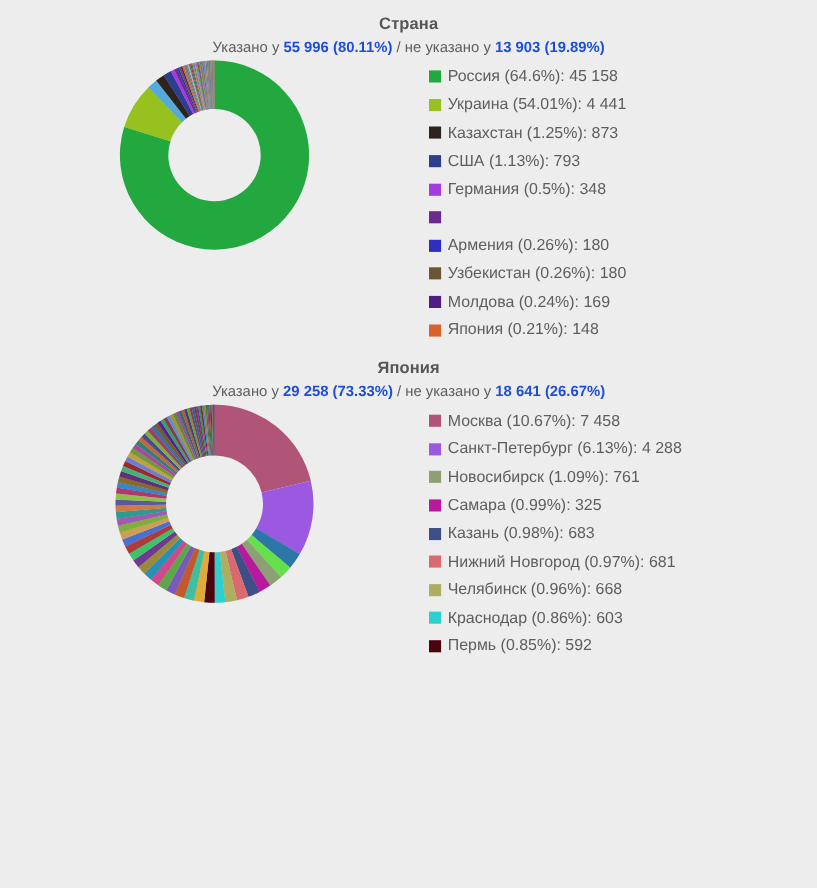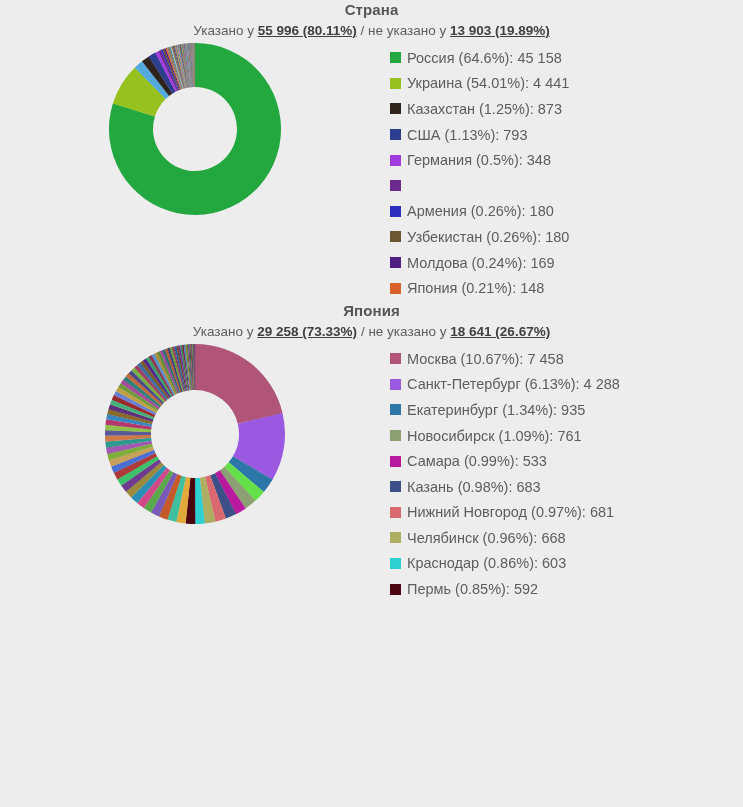--- a/index.html
+++ b/index.html
@@ -14,40 +14,39 @@
     font-family: "Liberation Sans", "DejaVu Sans", sans-serif;
     color: #58595b;
     overflow: hidden;
   }
   .section {
     width: 743px;
     position: relative;
   }
   .sec-header {
     text-align: center;
-    padding-top: 0;
+    padding-top: 12px;
   }
   .sec-title {
     font-size: 15px;
     font-weight: bold;
     color: #555658;
     letter-spacing: .1px;
     line-height: 20px;
   }
   .sec-sub {
     font-size: 13.5px;
     color: #5d5e60;
     line-height: 20px;
     margin-top: 1px;
     white-space: nowrap;
   }
   .sec-sub b {
     font-weight: bold;
-    color: #404040;
-    text-decoration: underline;
+    color: #1d4ed8;
   }
   .sec-body {
     display: flex;
     flex-direction: row;
     align-items: flex-start;
   }
   .chart-wrap {
     width: 390px;
     display: flex;
     justify-content: center;
@@ -415,30 +414,26 @@
       <div class="legend">
           <div class="legend-row">
             <span class="swatch" style="background: rgb(176, 85, 120);"></span>
             <span class="legend-label">Москва (10.67%): 7 458</span>
           </div>
           <div class="legend-row">
             <span class="swatch" style="background: rgb(155, 88, 224);"></span>
             <span class="legend-label">Санкт-Петербург (6.13%): 4 288</span>
           </div>
           <div class="legend-row">
-            <span class="swatch" style="background: rgb(45, 119, 168);"></span>
-            <span class="legend-label">Екатеринбург (1.34%): 935</span>
-          </div>
-          <div class="legend-row">
             <span class="swatch" style="background: rgb(140, 160, 116);"></span>
             <span class="legend-label">Новосибирск (1.09%): 761</span>
           </div>
           <div class="legend-row">
             <span class="swatch" style="background: rgb(184, 26, 158);"></span>
-            <span class="legend-label">Самара (0.99%): 533</span>
+            <span class="legend-label">Самара (0.99%): 325</span>
           </div>
           <div class="legend-row">
             <span class="swatch" style="background: rgb(60, 79, 134);"></span>
             <span class="legend-label">Казань (0.98%): 683</span>
           </div>
           <div class="legend-row">
             <span class="swatch" style="background: rgb(218, 106, 111);"></span>
             <span class="legend-label">Нижний Новгород (0.97%): 681</span>
           </div>
           <div class="legend-row">

